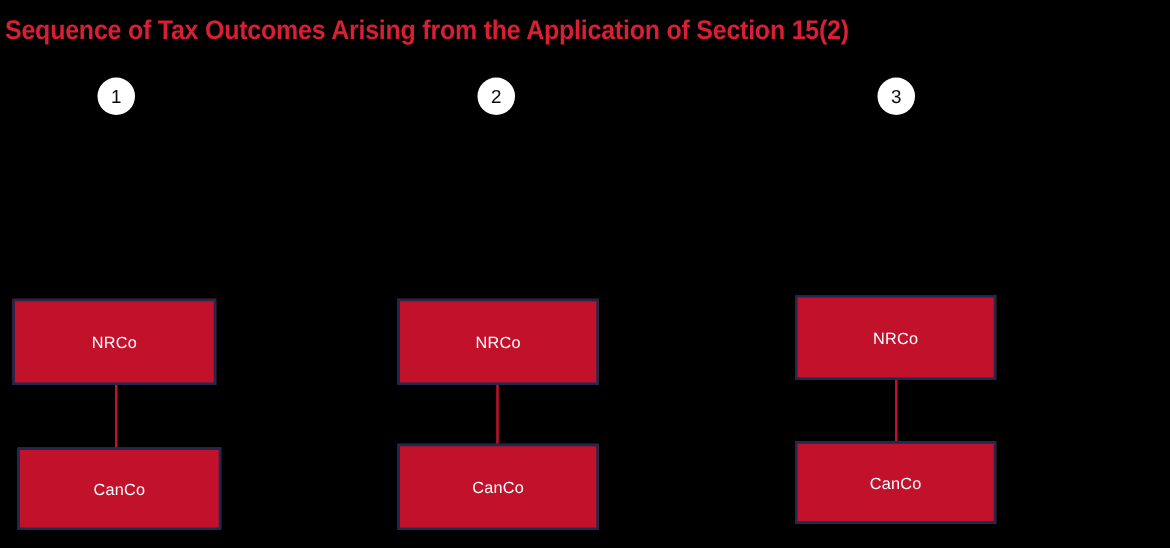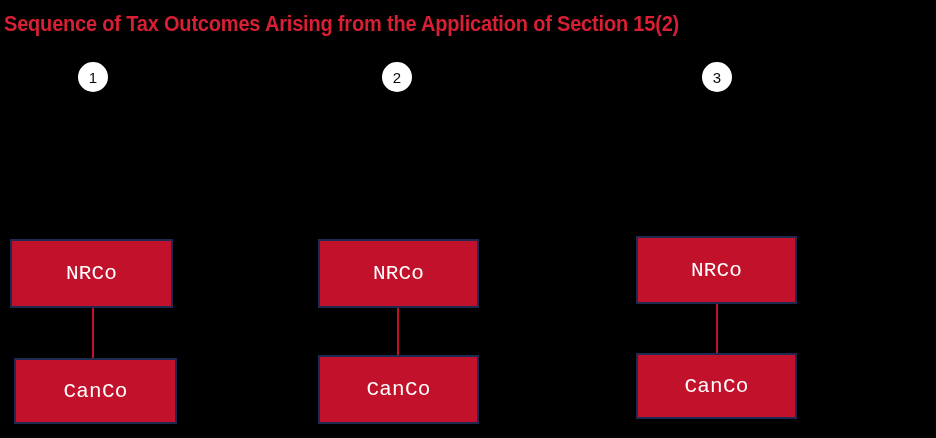--- a/index.html
+++ b/index.html
@@ -62,22 +62,22 @@
   
   .entity-box {
     position: absolute;
     box-sizing: border-box;
     background: #C2112B;
     border: 2px solid #1E2A4F;
     color: #FFFFFF;
     display: flex;
     align-items: center;
     justify-content: center;
-    font-family: Liberation Mono, monospace;
-    font-size: 21px;
+    font-family: Liberation Sans, sans-serif;
+    font-size: 13px;
     line-height: 1;
     letter-spacing: 0.2px;
   }
 
   
   .connector {
     position: absolute;
     width: 2px;
     background: #C2112B;
   }

